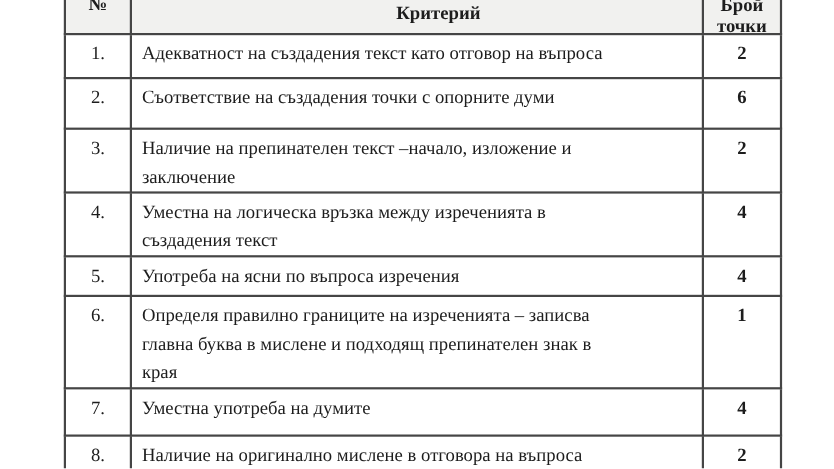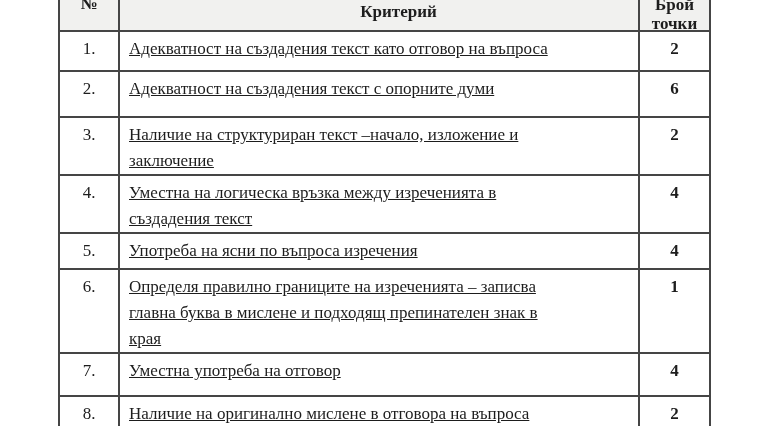--- a/index.html
+++ b/index.html
@@ -44,21 +44,20 @@
     position: absolute; top: 9px; left: 0; width: 100%;
     text-align: center; line-height: 19px;
   }
   td.num-cell {
     text-align: center;
     padding-top: 4px;
   }
   td.crit-cell {
     padding: 4px 4px 0 9px;
     white-space: pre-wrap;
-    text-decoration: underline;
   }
   td.pts-cell {
     text-align: center;
     font-weight: bold;
     padding-top: 4px;
   }
   tr.row-1 { height: 40px; }
   tr.row-2 { height: 46px; }
   tr.row-3 { height: 51px; }
   tr.row-4 { height: 53px; }
@@ -91,26 +90,26 @@
       </tr>
     </thead>
     <tbody>
       <tr class="row-1">
         <td class="num-cell">1.</td>
         <td class="crit-cell">Адекватност на създадения текст като отговор на въпроса</td>
         <td class="pts-cell">2</td>
       </tr>
       <tr class="row-2">
         <td class="num-cell">2.</td>
-        <td class="crit-cell">Адекватност на създадения текст с опорните думи</td>
+        <td class="crit-cell">Съответствие на създадения точки с опорните думи</td>
         <td class="pts-cell">6</td>
       </tr>
       <tr class="row-3">
         <td class="num-cell">3.</td>
-        <td class="crit-cell">Наличие на структуриран текст –начало, изложение и
+        <td class="crit-cell">Наличие на препинателен текст –начало, изложение и
 заключение</td>
         <td class="pts-cell">2</td>
       </tr>
       <tr class="row-4">
         <td class="num-cell">4.</td>
         <td class="crit-cell">Уместна на логическа връзка между изреченията в
 създадения текст</td>
         <td class="pts-cell">4</td>
       </tr>
       <tr class="row-5">
@@ -120,21 +119,21 @@
       </tr>
       <tr class="row-6">
         <td class="num-cell">6.</td>
         <td class="crit-cell">Определя правилно границите на изреченията – записва
 главна буква в мислене и подходящ препинателен знак в
 края</td>
         <td class="pts-cell">1</td>
       </tr>
       <tr class="row-7">
         <td class="num-cell">7.</td>
-        <td class="crit-cell">Уместна употреба на отговор</td>
+        <td class="crit-cell">Уместна употреба на думите</td>
         <td class="pts-cell">4</td>
       </tr>
       <tr class="row-8">
         <td class="num-cell">8.</td>
         <td class="crit-cell">Наличие на оригинално мислене в отговора на въпроса</td>
         <td class="pts-cell">2</td>
       </tr>
     </tbody>
   </table>
 </div>

